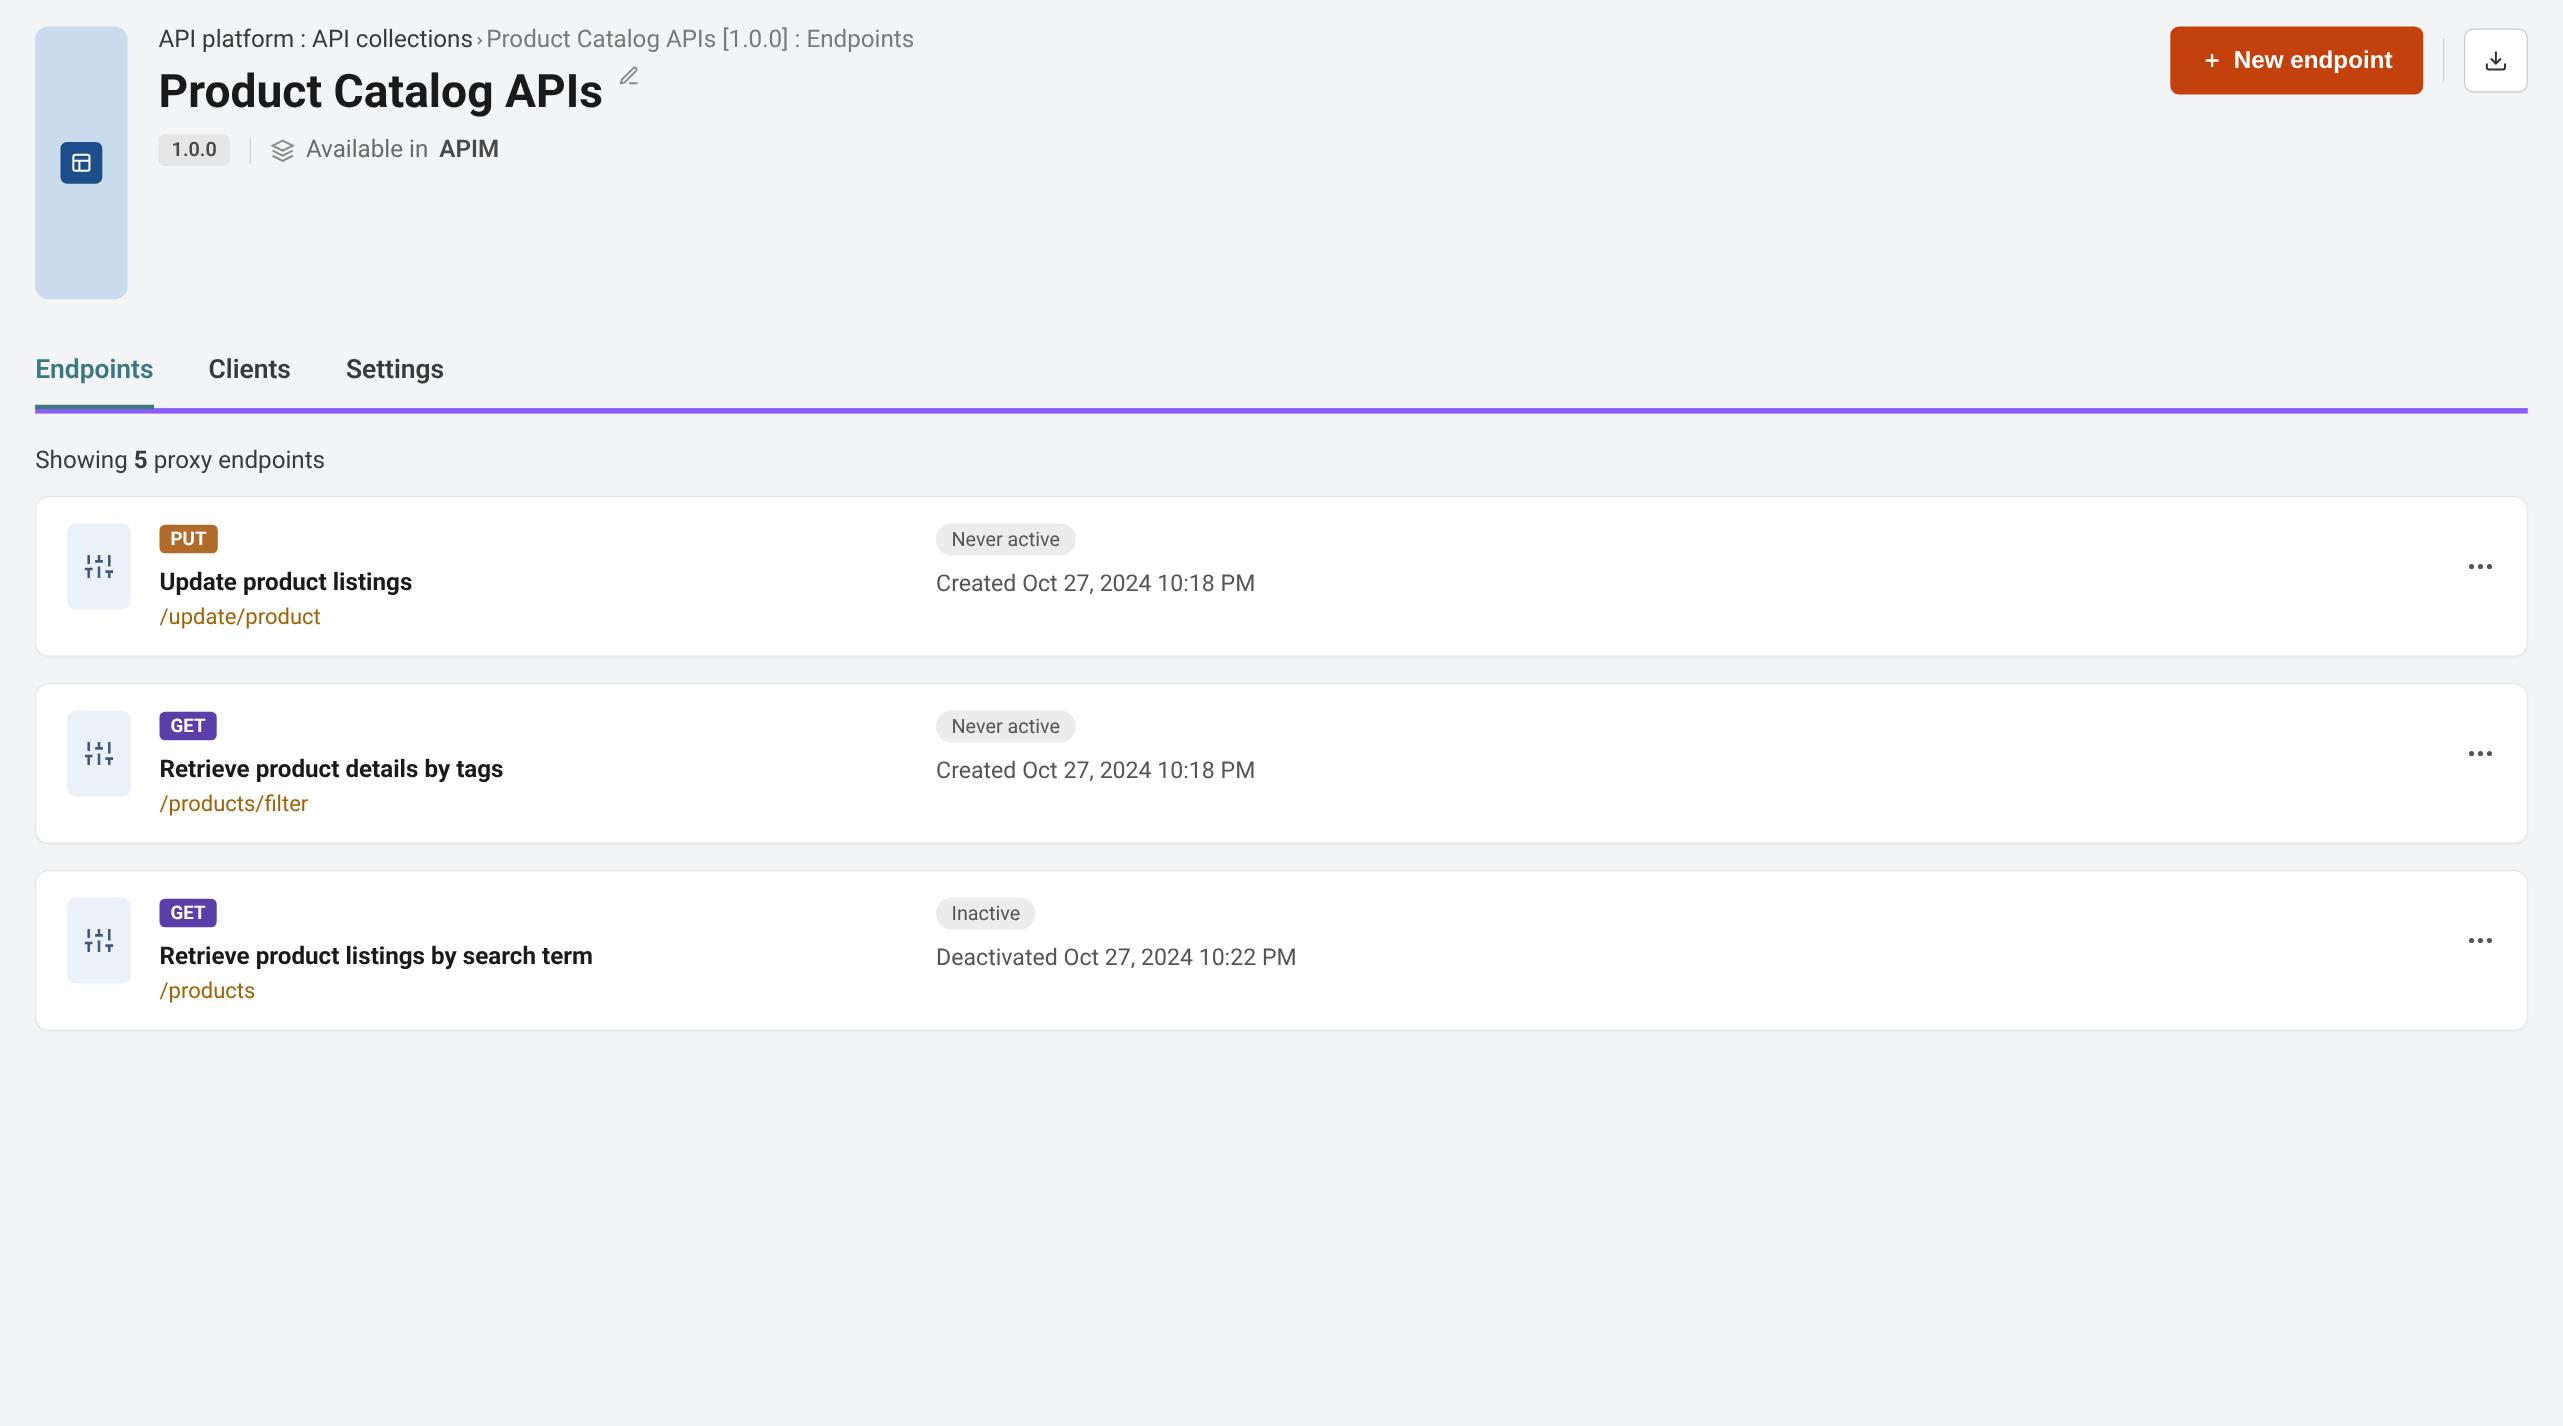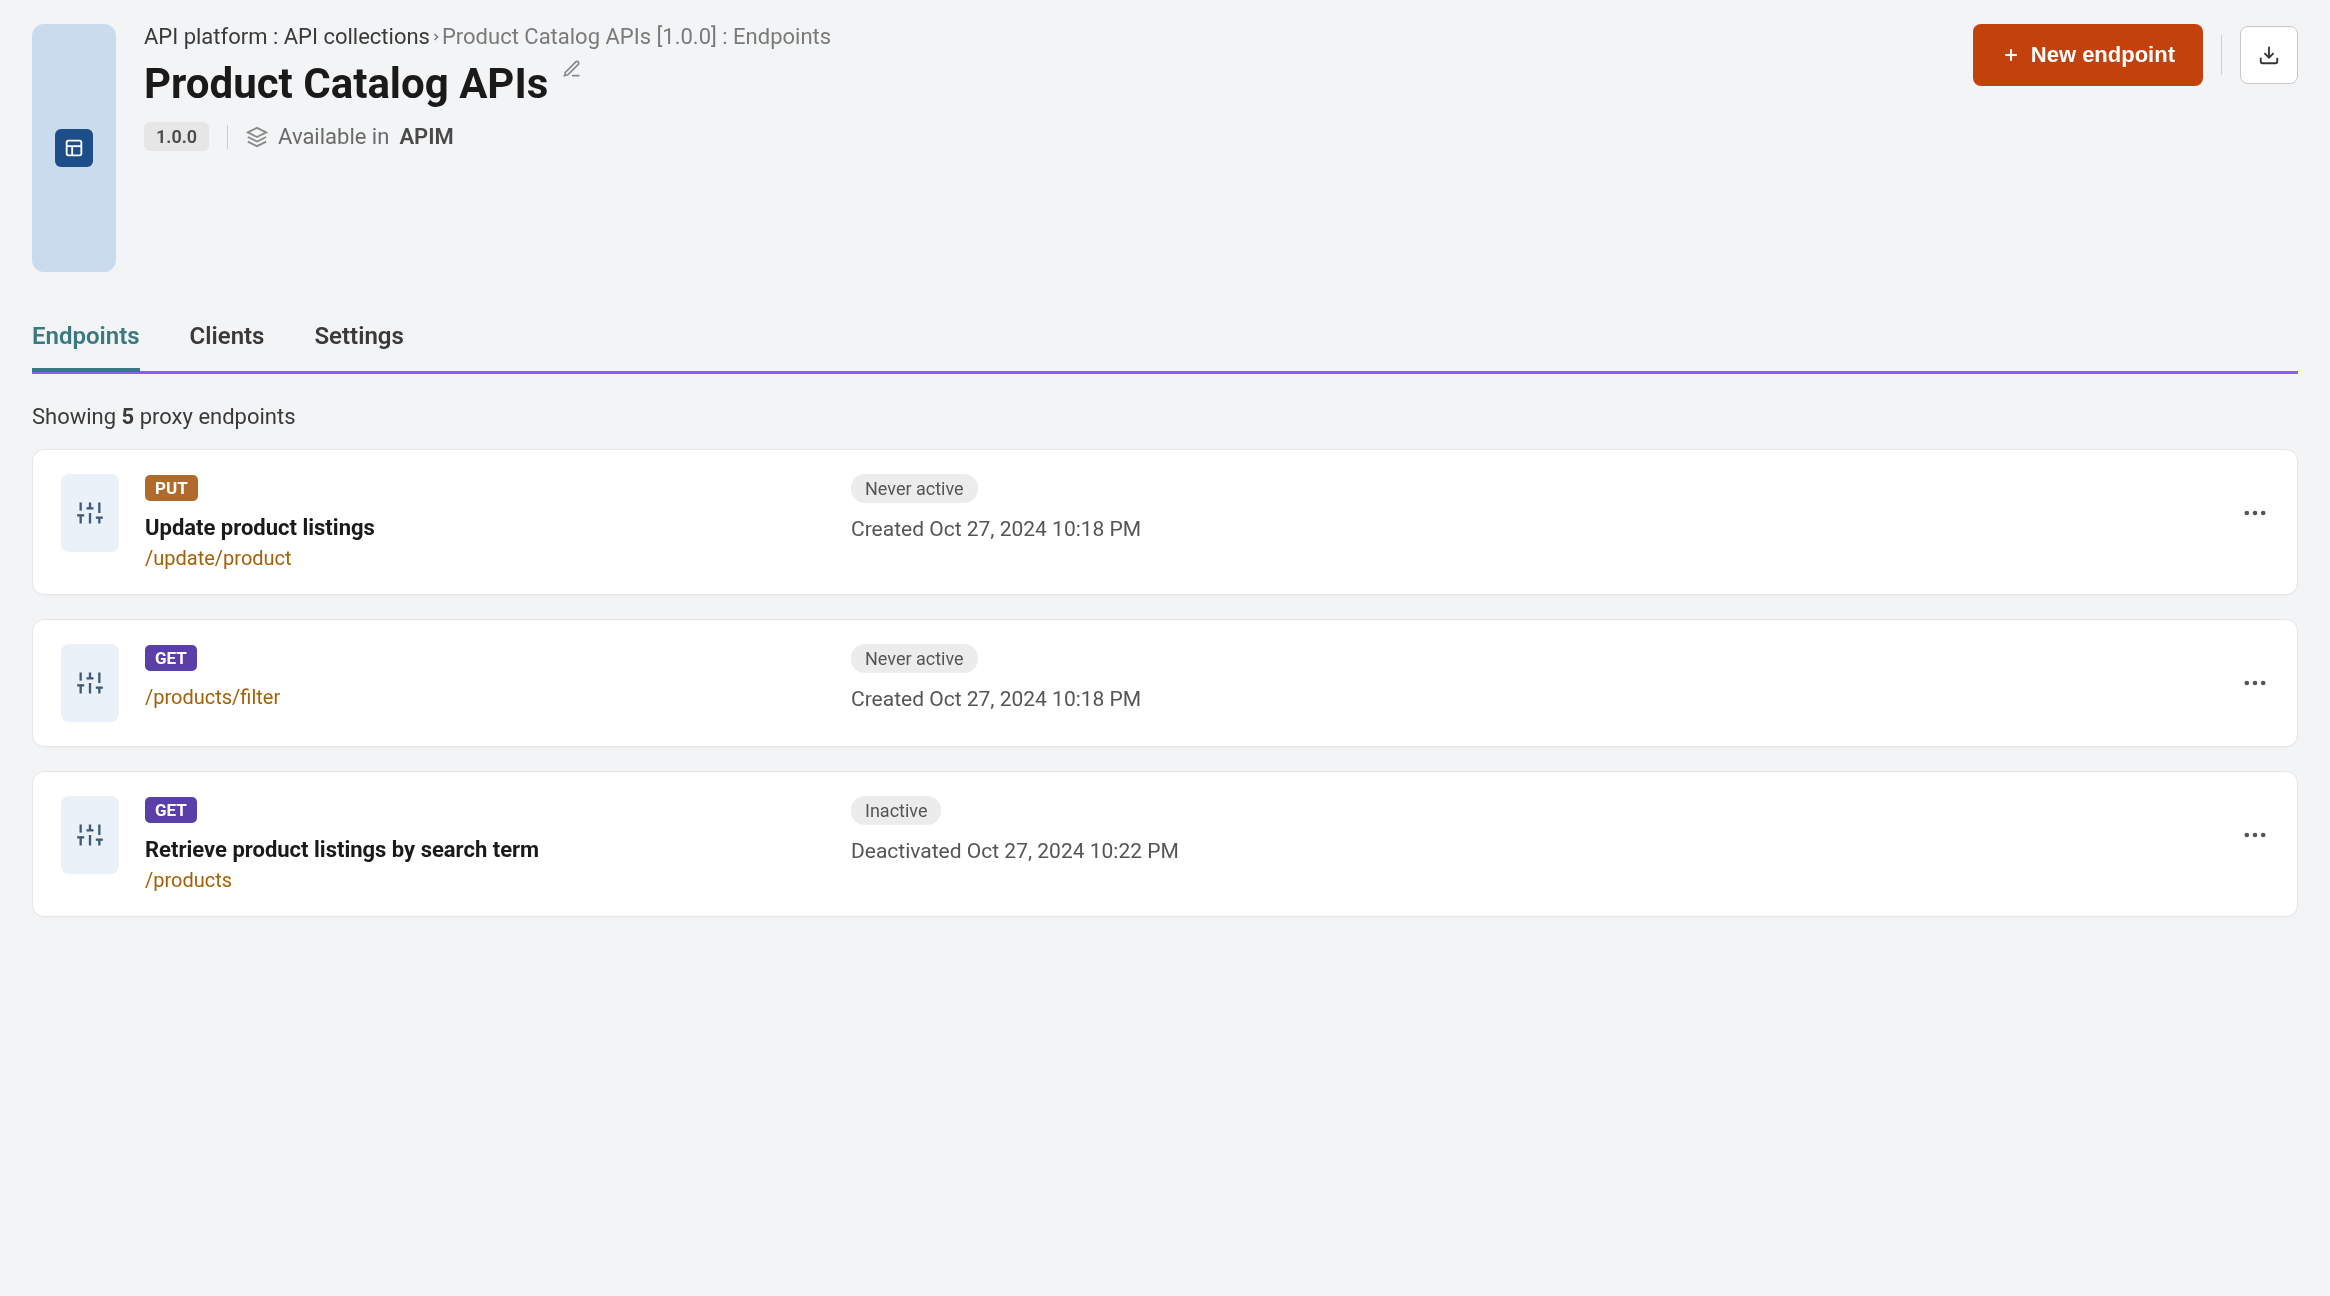--- a/index.html
+++ b/index.html
@@ -104,21 +104,21 @@
     width: 58px; height: 58px;
     border: 1px solid #c8c8c8;
     background: #fff;
     border-radius: 8px;
     display:flex; align-items:center; justify-content:center;
     cursor:pointer;
     color:#333;
   }
   .tabs {
     display: flex; gap: 50px;
-    border-bottom: 3px solid #8b5cf6;
+    border-bottom: 5px solid #8b5cf6;
     margin-top: 40px;
   }
   .tab {
     padding: 10px 0 18px 0;
     font-size: 24px;
     font-weight: 600;
     color: #3a3a3a;
     cursor: pointer;
     border-bottom: 4px solid transparent;
     margin-bottom: -1px;
@@ -311,20 +311,21 @@
           <line x1="12" y1="8" x2="12" y2="3"></line>
         <line x1="20" y1="21" x2="20" y2="16"></line>
           <line x1="20" y1="12" x2="20" y2="3"></line>
         <line x1="1" y1="14" x2="7" y2="14"></line>
           <line x1="9" y1="8" x2="15" y2="8"></line>
           <line x1="17" y1="16" x2="23" y2="16"></line>
       </svg>
     </div>
     <div class="ep-left">
       <span class="method-badge method-GET">GET</span>
+      <div class="ep-title">Retrieve product details by tags</div>
       <div class="ep-path">/products/filter</div>
     </div>
     <div class="ep-mid">
       <span class="status-badge">Never active</span>
       <div class="ep-meta">Created Oct 27, 2024 10:18 PM</div>
     </div>
     <div class="ep-actions">
       <span class="more-btn">
         <svg width="28" height="28" viewBox="0 0 24 24" fill="currentColor">
             <circle cx="5" cy="12" r="2"></circle>

